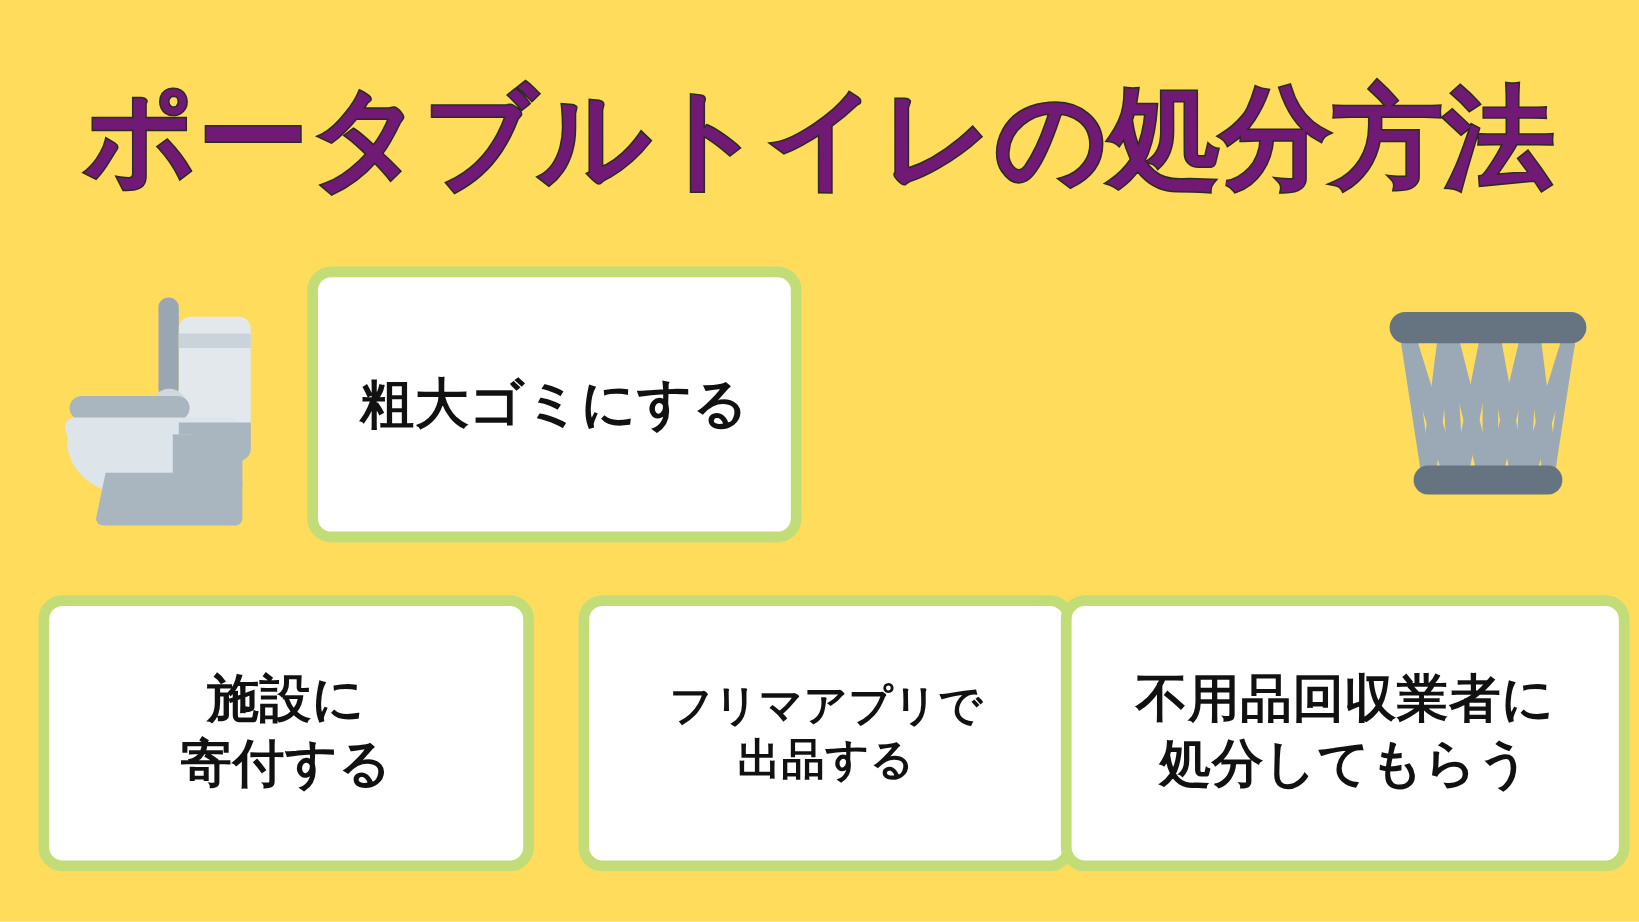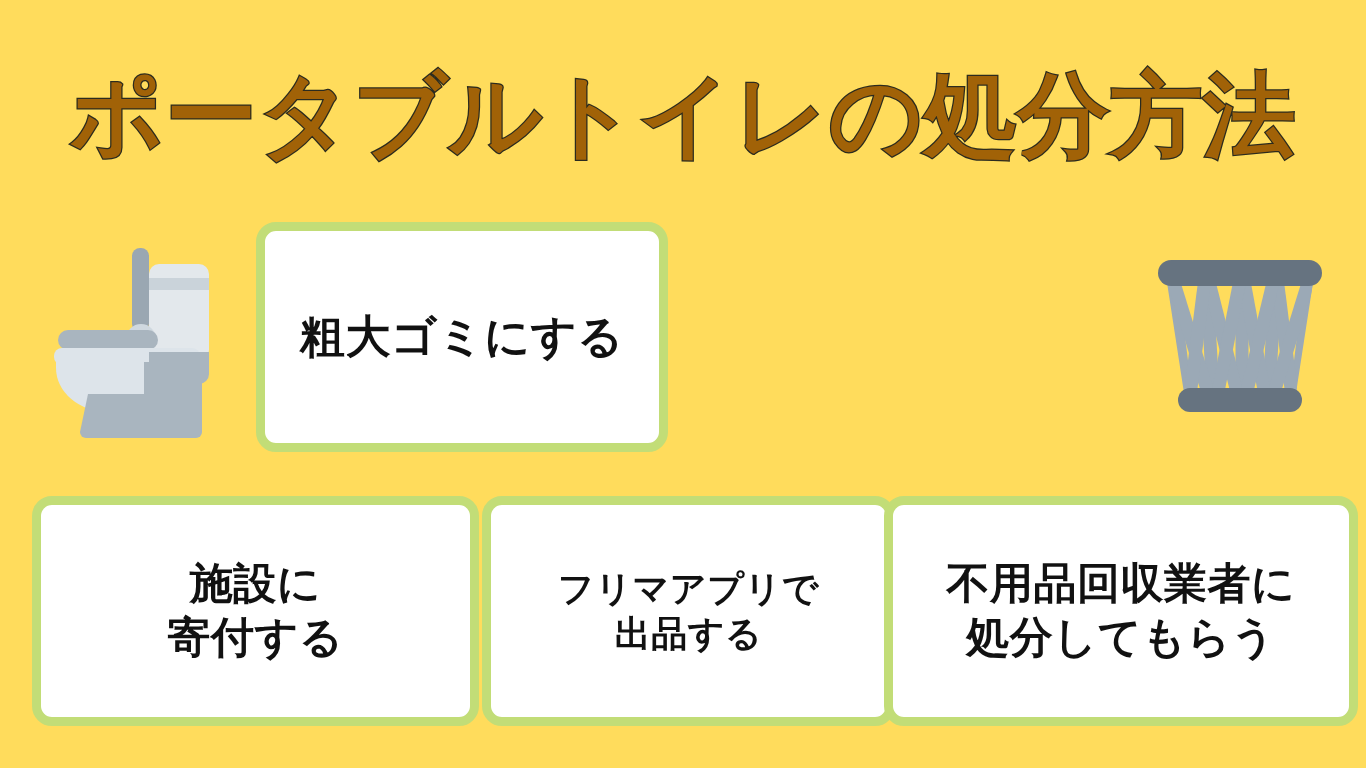--- a/index.html
+++ b/index.html
@@ -24,21 +24,21 @@
   #title {
     position: absolute;
     left: 0;
     top: 66px;
     width: 1366px;
     text-align: center;
     font-size: 92px;
     line-height: 100px;
     font-weight: 700;
     letter-spacing: 1px;
-    color: #a16207;
+    color: #701a75;
     -webkit-text-stroke: 2.5px #2b2b1f;
     paint-order: stroke fill;
     white-space: nowrap;
     font-family: "DejaVu Sans", "Liberation Sans", sans-serif;
   }
 
   
   .card {
     position: absolute;
     background: #FFFFFF;
@@ -55,21 +55,21 @@
     font-weight: 700;
     font-size: 42px;
     line-height: 1.25;
     letter-spacing: 0.5px;
     white-space: pre-line;
     font-family: "DejaVu Sans", "Liberation Sans", sans-serif;
   }
 
   #card-0 { left: 256px;  top: 222px; width: 412px; height: 230px; }
   #card-1 { left: 700px;  top: 222px; width: 412px; height: 234px; }
-  #card-2 { left: 32px;   top: 496px; width: 447px; height: 230px; }
+  #card-2 { left: 32px;   top: 496px; width: 413px; height: 230px; }
   #card-3 { left: 482px;  top: 496px; width: 413px; height: 230px; }
   #card-4 { left: 884px;  top: 496px; width: 474px; height: 230px; }
 
   #card-0 .card-label { font-size: 45px; }
   #card-1 .card-label { font-size: 43px; }
   #card-2 .card-label { font-size: 43px; }
   #card-3 .card-label { font-size: 36px; }
   #card-4 .card-label { font-size: 43px; }
 
   

